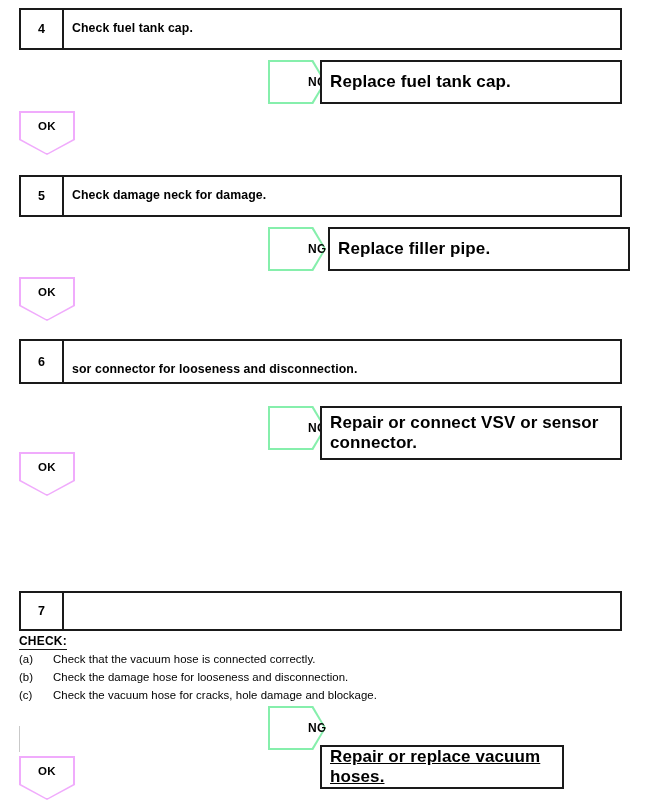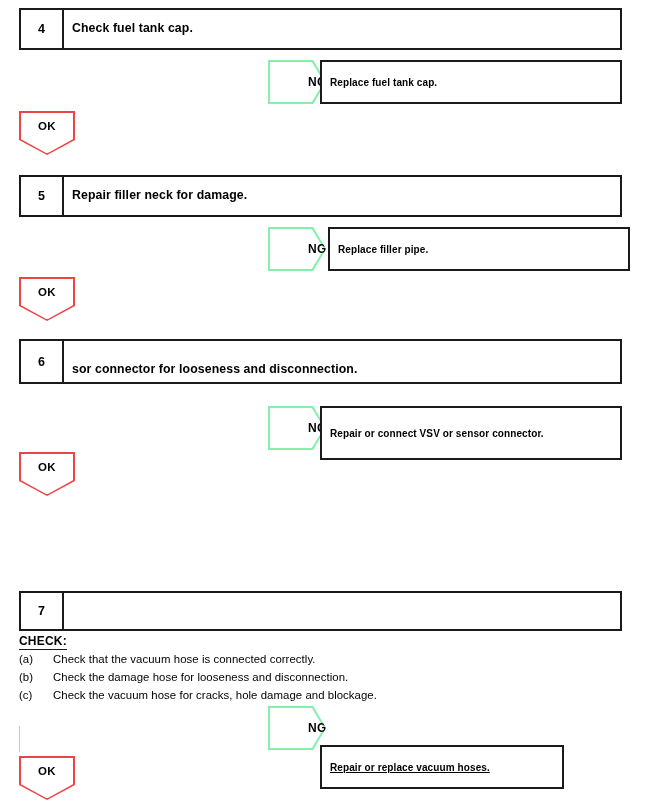--- a/index.html
+++ b/index.html
@@ -84,30 +84,30 @@
 
   
   .result-box {
     position: absolute;
     box-sizing: border-box;
     border: 2px solid #1a1a1a;
     background: #ffffff;
     display: flex;
     align-items: center;
     padding: 10px 8px;
-    font-size: 10px;
+    font-size: 17px;
     font-weight: bold;
     letter-spacing: .1px;
   }
 
   
   .ok-shape {
     position: absolute;
     box-sizing: border-box;
-    background: #ef4444;
+    background: #f0abfc;
     -webkit-clip-path: polygon(0 0, 100% 0, 100% 66%, 50% 100%, 0 66%);
     clip-path: polygon(0 0, 100% 0, 100% 66%, 50% 100%, 0 66%);
   }
   .ok-inner {
     position: absolute;
     top: 1.6px; left: 1.6px; right: 1.6px; bottom: 1.6px;
     background: #ffffff;
     -webkit-clip-path: polygon(0 0, 100% 0, 100% 65%, 50% 100%, 0 65%);
     clip-path: polygon(0 0, 100% 0, 100% 65%, 50% 100%, 0 65%);
   }
@@ -165,21 +165,21 @@
 
 <div class="result-box" style="left:320px; top:60px; width:302px; height:44px;">Replace fuel tank cap.</div>
 
 <div class="ok-shape" style="left:19px; top:111px; width:56px; height:44px;">
   <div class="ok-inner"></div>
   <span class="ok-label">OK</span>
 </div>
 
 <div class="step-box" style="left:19px; top:175px; width:603px; height:42px;">
   <div class="step-num">5</div>
-  <div class="step-text">Repair filler neck for damage.</div>
+  <div class="step-text">Check damage neck for damage.</div>
 </div>
 
 <div class="ng-arrow" style="left:268px; top:227px; width:58px; height:44px;">
   <div class="ng-arrow-inner"></div>
   <span class="ng-label">NG</span>
 </div>
 
 <div class="result-box" style="left:320px; top:227px; width:302px; height:44px;margin-left:8px;">Replace filler pipe.</div>
 
 <div class="ok-shape" style="left:19px; top:277px; width:56px; height:44px;">

